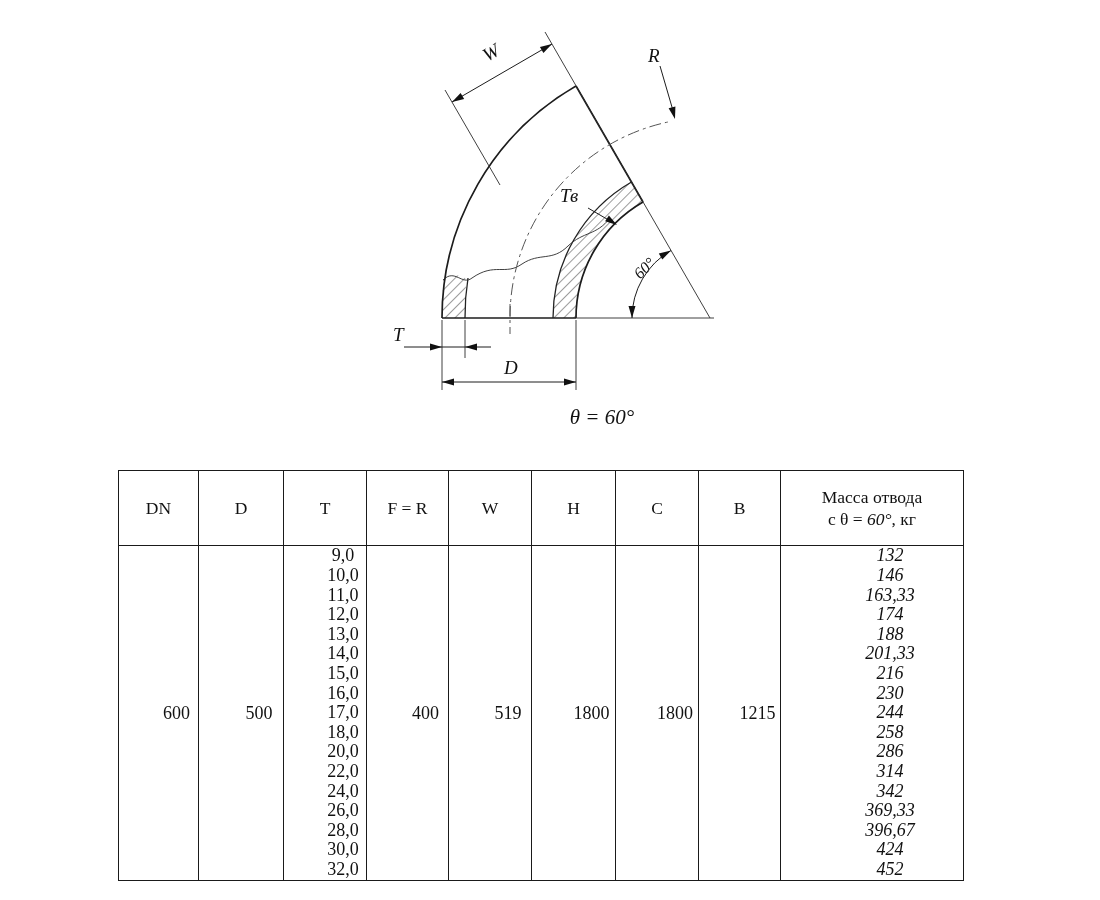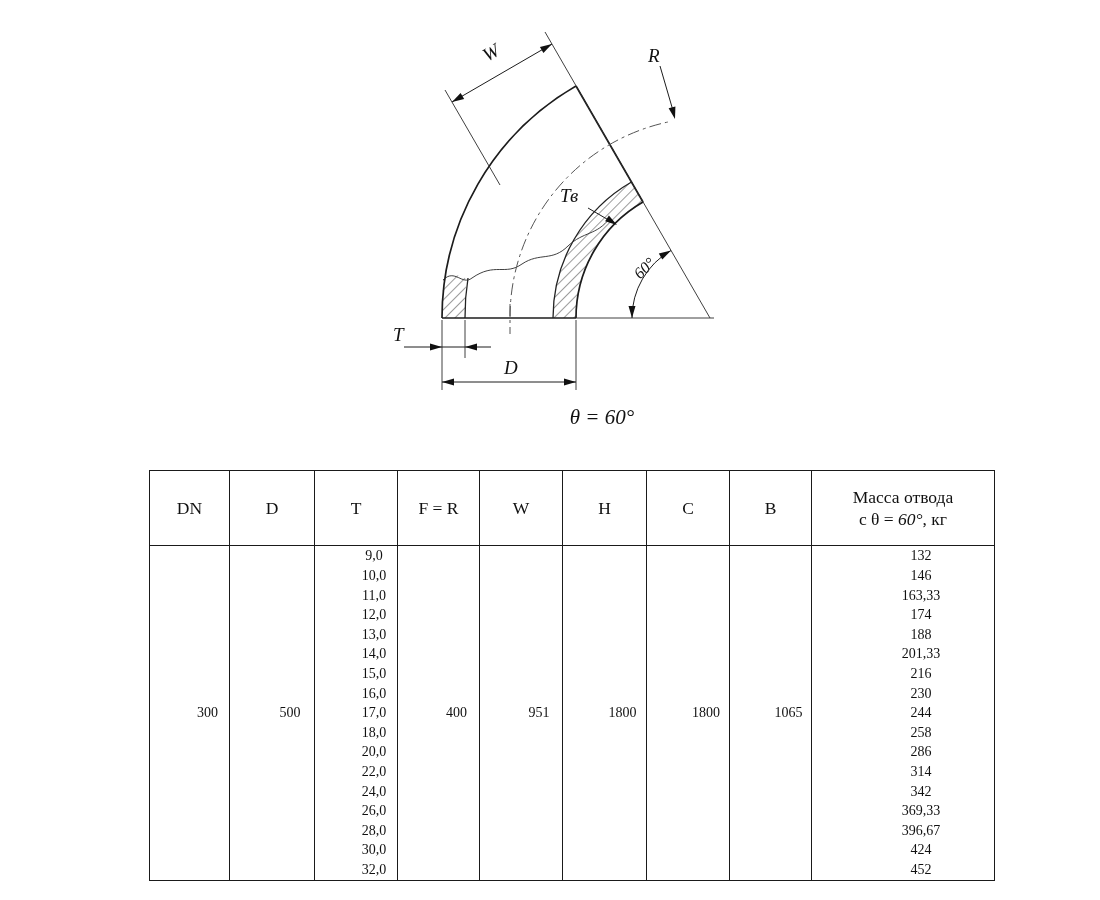--- a/index.html
+++ b/index.html
@@ -7,33 +7,33 @@
     width:1100px;height:900px;background:#ffffff;position:relative;
     font-family:"Liberation Serif", serif;color:#111;
   }
   .sheet{position:absolute;inset:0;background:#fff;outline:1px solid #e3e3e3;}
   svg text{font-family:"Liberation Serif", serif;}
   .dim-label{font-style:italic;font-size:19px;fill:#111;}
   .angle-label{font-style:italic;font-size:16px;fill:#111;}
   .caption{font-style:italic;font-size:21px;fill:#111;}
 
   table.spec{
-    position:absolute;left:149px;top:470px;width:845px;
+    position:absolute;left:118px;top:470px;width:845px;
     border-collapse:collapse;table-layout:fixed;
   }
   table.spec th, table.spec td{
     border:1.4px solid #1a1a1a;text-align:center;vertical-align:middle;
     font-weight:normal;padding:0;
   }
   table.spec th{height:74px;font-size:17.5px;}
-  table.spec td{height:334px;font-size:14px;padding-left:36px;}
+  table.spec td{height:334px;font-size:18px;padding-left:36px;}
   th.mass-h{font-size:16.5px;line-height:22px;}
   th.mass-h .angle{font-style:italic;}
   td.list-cell{white-space:pre-line;line-height:19.6px;font-size:14.8px;}
-  td.mass-cell{text-align:left;padding-left:62px;font-weight:600;}
+  td.mass-cell{text-align:left;padding-left:62px;font-weight:600;font-style:italic;}
 </style>
 </head>
 <body>
 
 <div class="sheet">
 
   <svg width="1100" height="460" viewBox="0 0 1100 460">
     <defs>
       <pattern id="hatch" width="7" height="7" patternUnits="userSpaceOnUse" patternTransform="rotate(45)">
         <line x1="0" y1="0" x2="0" y2="7" stroke="#3a3a3a" stroke-width="1"></line>
@@ -126,44 +126,44 @@
         <th>C</th>
         <th>B</th>
         <th class="mass-h">
           <span style="display:block">Масса отвода</span>
           <span style="display:block"><span>с θ = </span><span class="angle">60°</span><span>, кг</span></span>
         </th>
       </tr>
     </thead>
     <tbody>
       <tr>
-        <td>300</td>
+        <td>600</td>
         <td>500</td>
         <td class="list-cell">9,0
 10,0
 11,0
 12,0
 13,0
 14,0
 15,0
 16,0
 17,0
 18,0
 20,0
 22,0
 24,0
 26,0
 28,0
 30,0
 32,0</td>
         <td>400</td>
-        <td>951</td>
+        <td>519</td>
         <td>1800</td>
         <td>1800</td>
-        <td>1065</td>
+        <td>1215</td>
         <td class="list-cell mass-cell">132
 146
 163,33
 174
 188
 201,33
 216
 230
 244
 258

